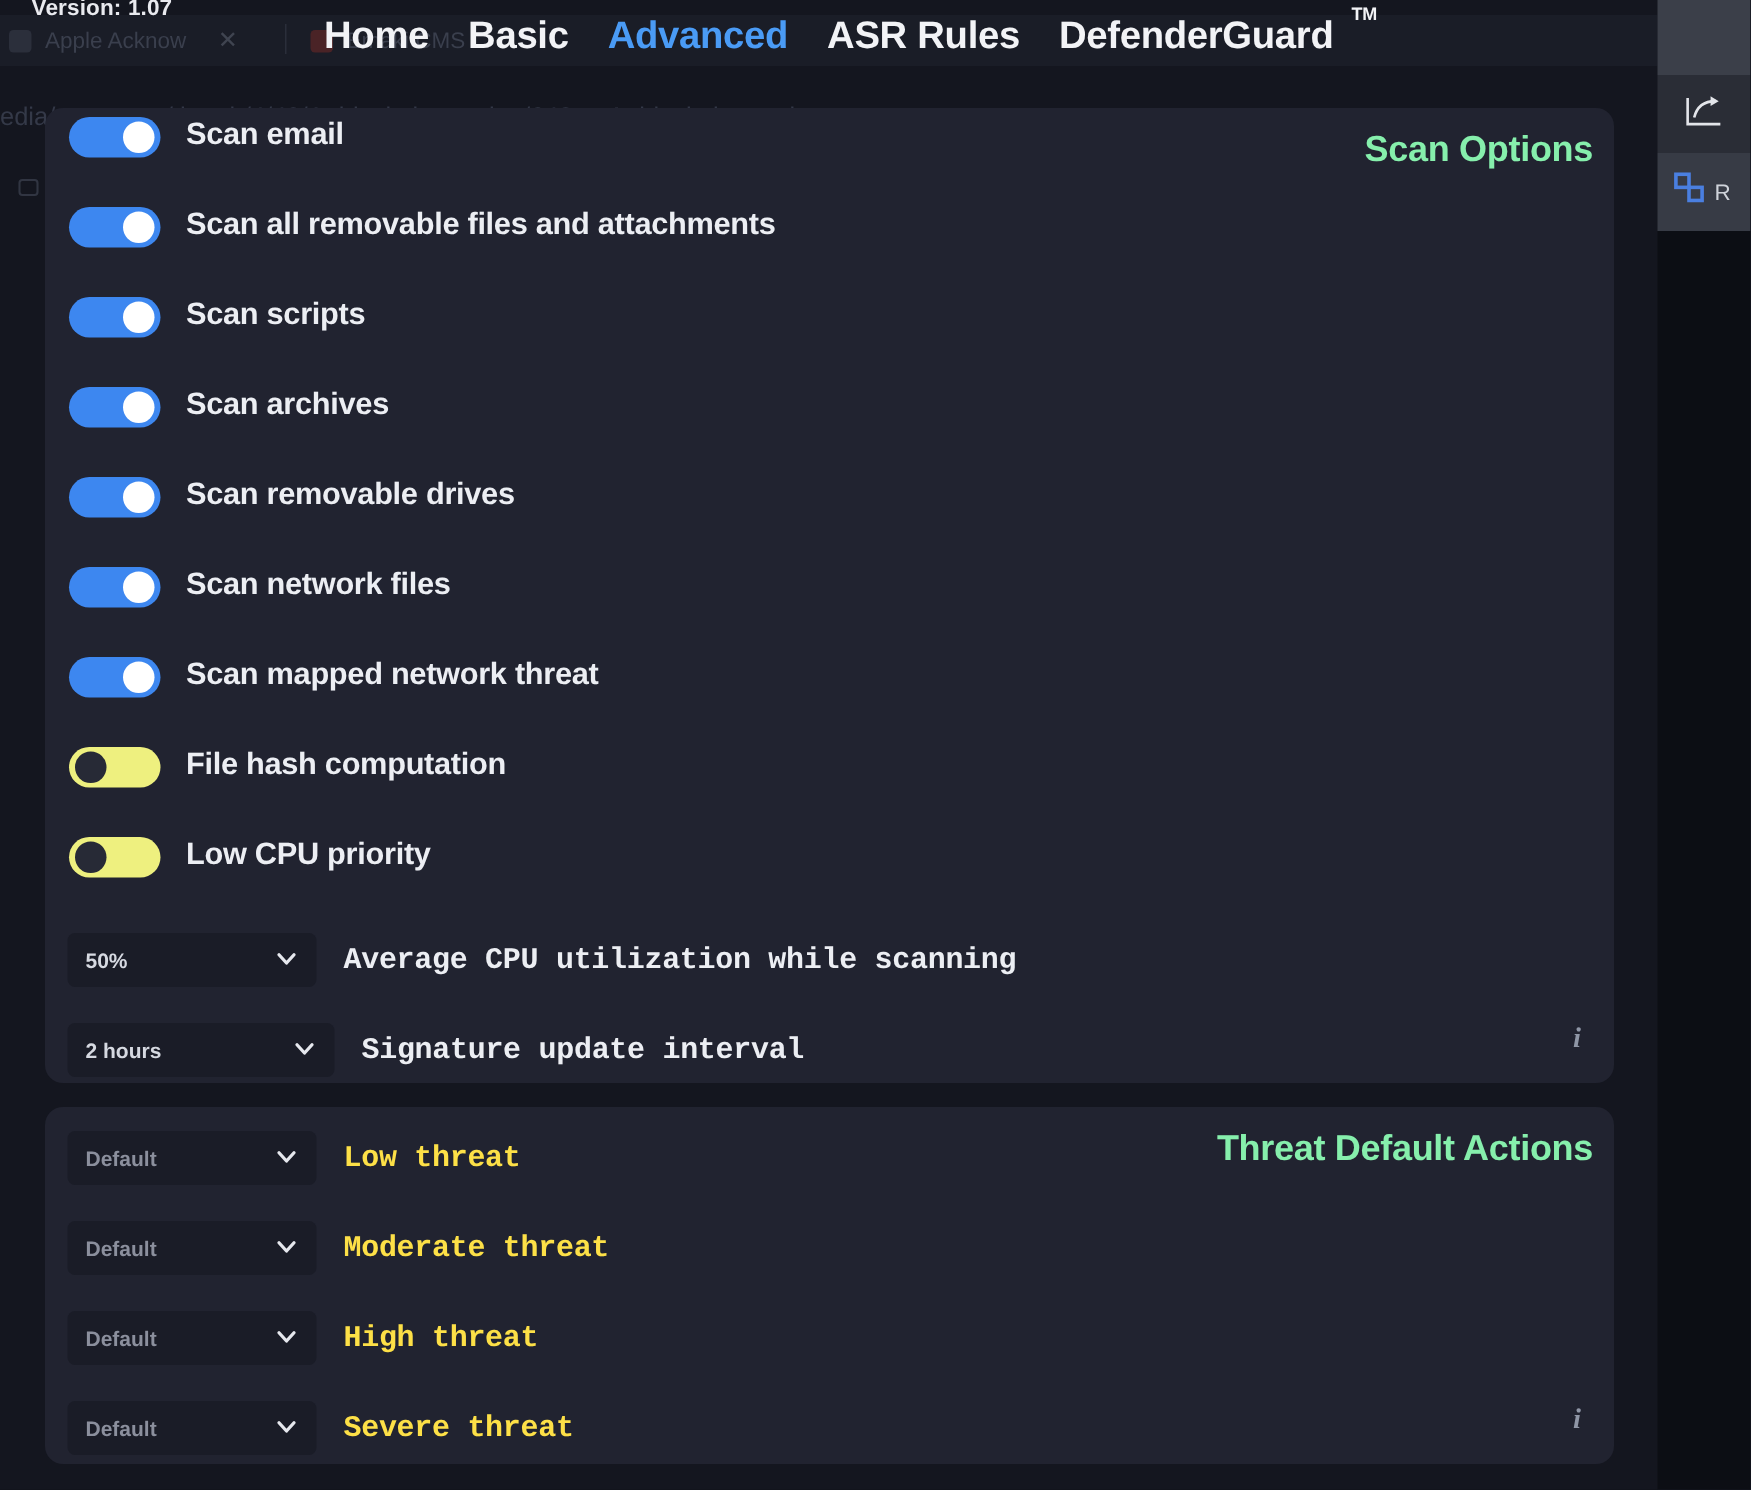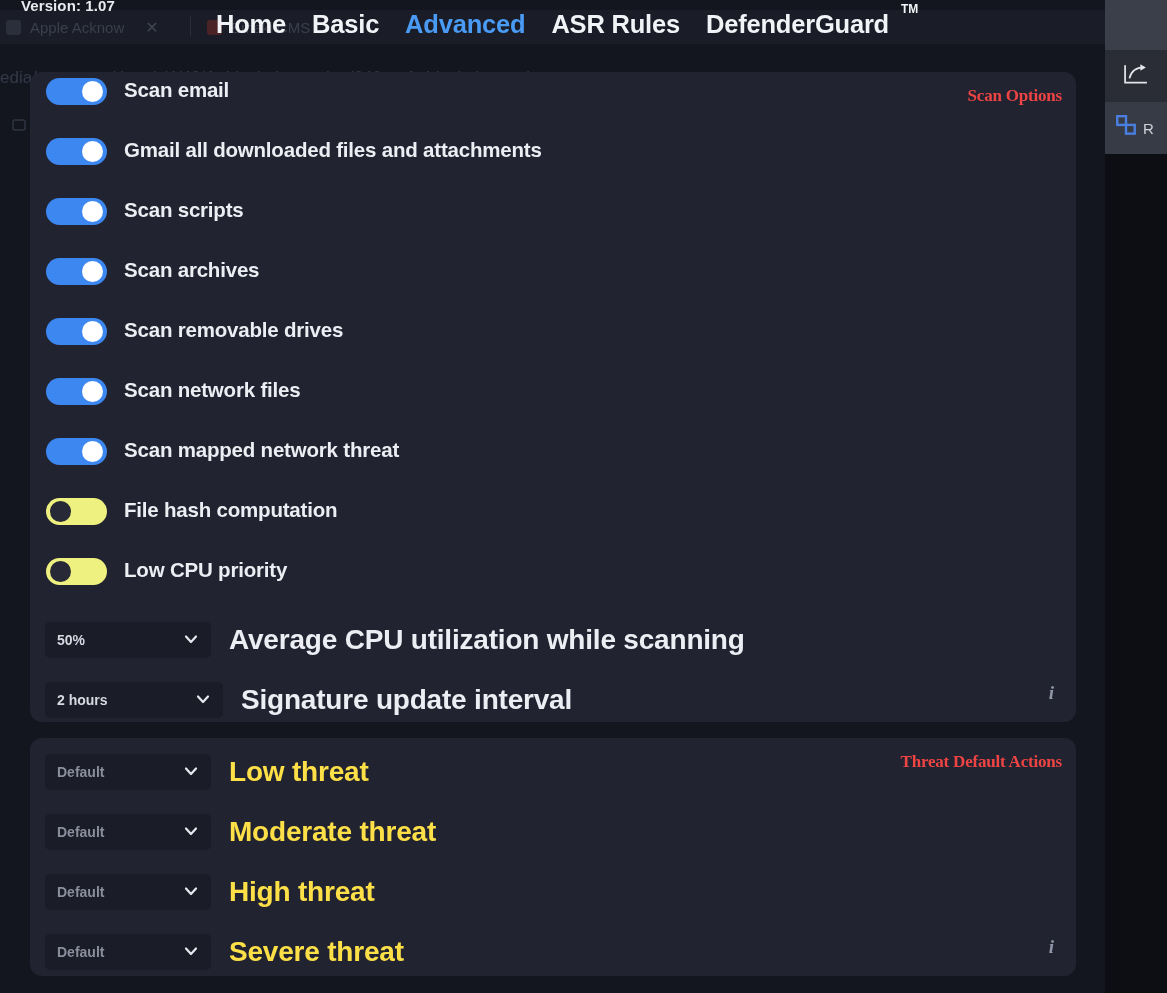--- a/index.html
+++ b/index.html
@@ -81,21 +81,21 @@
   
   .card {
     position: absolute; left: 30px; width: 1046px;
     background: #212330; border-radius: 12px; z-index: 4;
   }
   #card-scan { top: 72px; height: 650px; }
   #card-threat { top: 738px; height: 238px; }
 
   .card-title {
     position: absolute; right: 14px; top: 14px;
-    color: #ef4444; font-size: 17px; font-weight: 700; letter-spacing:-.2px;font-family:Liberation Serif, serif;
+    color: #86efac; font-size: 24px; font-weight: 700; letter-spacing:-.2px;
   }
   .info-icon {
     position: absolute; right: 22px; bottom: 18px;
     color: #8f96a6; font-size: 19px; font-style: italic; font-weight: 700;
     font-family: "Liberation Serif", serif;
   }
 
   .row {
     position: absolute; left: 16px; display: flex; 
     height: 40px;
@@ -123,21 +123,21 @@
     display: flex; align-items: center; justify-content: space-between;
     padding: 0 12px 0 12px; color: #d6d9e1; font-size: 14px; font-weight: 700;
     flex: none; margin-right: 18px;
   }
   .select.w1 { width: 166px; }
   .select.w2 { width: 178px; }
   .select .chev {
     width: 16px; height: 16px; margin-left: 8px; position: relative; top: -1px;
   }
   .sel-label {
-    color: #eceef3; font-size: 28px; font-weight: 700; letter-spacing: -.2px; white-space: nowrap;
+    color: #eceef3; font-size: 20px; font-weight: 700; letter-spacing: -.2px; white-space: nowrap; font-family: Liberation Mono, monospace;
   }
   .sel-label.dim { color: #fde047; }
   .select.dim { color: #8b8f9d; }
 </style>
 </head>
 <body>
 
 <div id="root">
 
   <div class="bg-layer">
@@ -267,21 +267,21 @@
         <span class="toggle on">
             <span class="knob"></span>
           </span>
         <span class="row-label">Scan email</span>
       </div>
 
       <div class="row" style="top:66px;">
         <span class="toggle on">
             <span class="knob"></span>
           </span>
-        <span class="row-label">Gmail all downloaded files and attachments</span>
+        <span class="row-label">Scan all removable files and attachments</span>
       </div>
 
       <div class="row" style="top:126px;">
         <span class="toggle on">
             <span class="knob"></span>
           </span>
         <span class="row-label">Scan scripts</span>
       </div>
 
       <div class="row" style="top:186px;">

